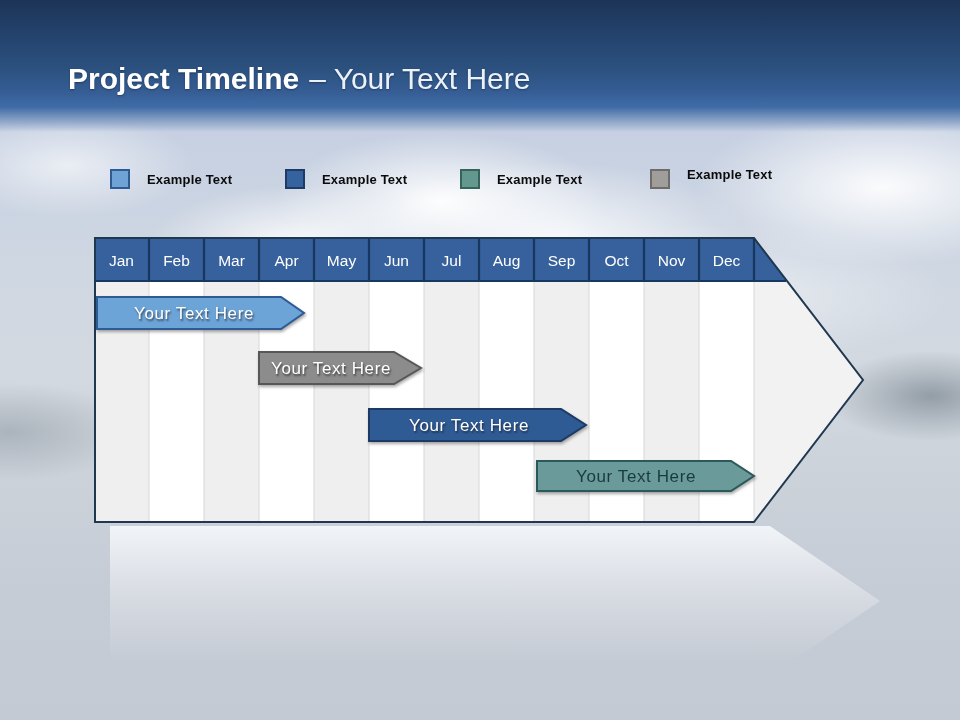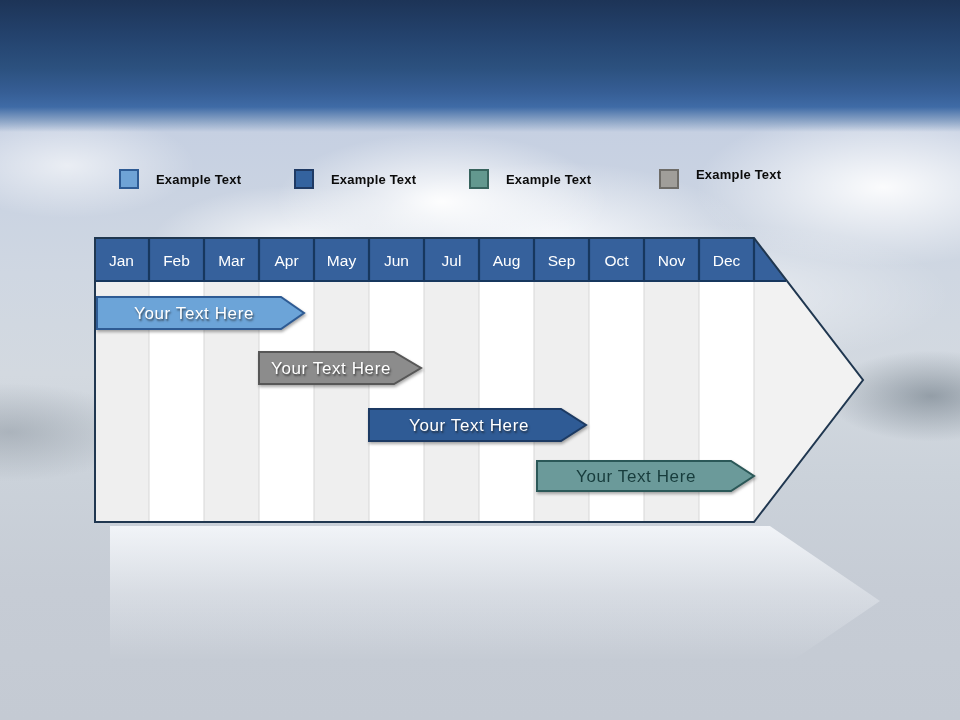--- a/index.html
+++ b/index.html
@@ -29,21 +29,21 @@
       #3f6ba6 81%, #87a1c4 91%, rgba(198,210,226,0) 100%);
   }
   .title{
     position:absolute;left:68px;top:62px;white-space:nowrap;
     font-size:30px;line-height:1.1;color:#ffffff;
     text-shadow:0 1px 2px rgba(10,25,50,.45);
   }
   .title .bold{font-weight:700;}
   .title .light{font-weight:400;color:#eaf1f9;margin-left:10px;}
   
-  .legend-item{position:absolute;top:169px;display:flex;align-items:center;gap:17px;margin-left:9px;}
+  .legend-item{position:absolute;top:169px;display:flex;align-items:center;gap:17px;}
   .legend-item .swatch{width:20px;height:20px;border:2px solid #444;box-sizing:border-box;flex:none;}
   .legend-item .lbl{font-size:13px;font-weight:700;color:#0b0b0b;letter-spacing:.2px;white-space:nowrap;}
   .li-0{left:110px;} .li-1{left:285px;} .li-2{left:460px;} .li-3{left:650px;}
   .li-3 .lbl{transform:translateY(-5px);}
   
   .chart{position:absolute;left:94px;top:237px;width:770px;height:286px;}
   .chart svg{display:block;overflow:visible;}
   .chart text{font-family:"Liberation Sans", sans-serif;}
   .month-label{fill:#ffffff;font-size:15.5px;}
   .bar-label{font-size:17px;letter-spacing:.6px;font-weight:400;}
@@ -56,20 +56,23 @@
     clip-path:polygon(0% 0%, 85.7% 0%, 100% 50%, 85.7% 100%, 0% 100%);
   }
 </style>
 </head>
 <body>
 
 <div class="slide">
   <div class="bg"></div>
 
   <div class="title-band"></div>
+  <div class="title">
+    <span class="bold">Project Timeline</span><span class="light">– Your Text Here</span>
+  </div>
 
   <div class="legend-item li-0">
     <span class="swatch" style="background-color: rgb(111, 163, 214); border-color: rgb(46, 91, 148);"></span>
     <span class="lbl">Example Text</span>
   </div>
   <div class="legend-item li-1">
     <span class="swatch" style="background-color: rgb(52, 99, 159); border-color: rgb(31, 58, 100);"></span>
     <span class="lbl">Example Text</span>
   </div>
   <div class="legend-item li-2">

